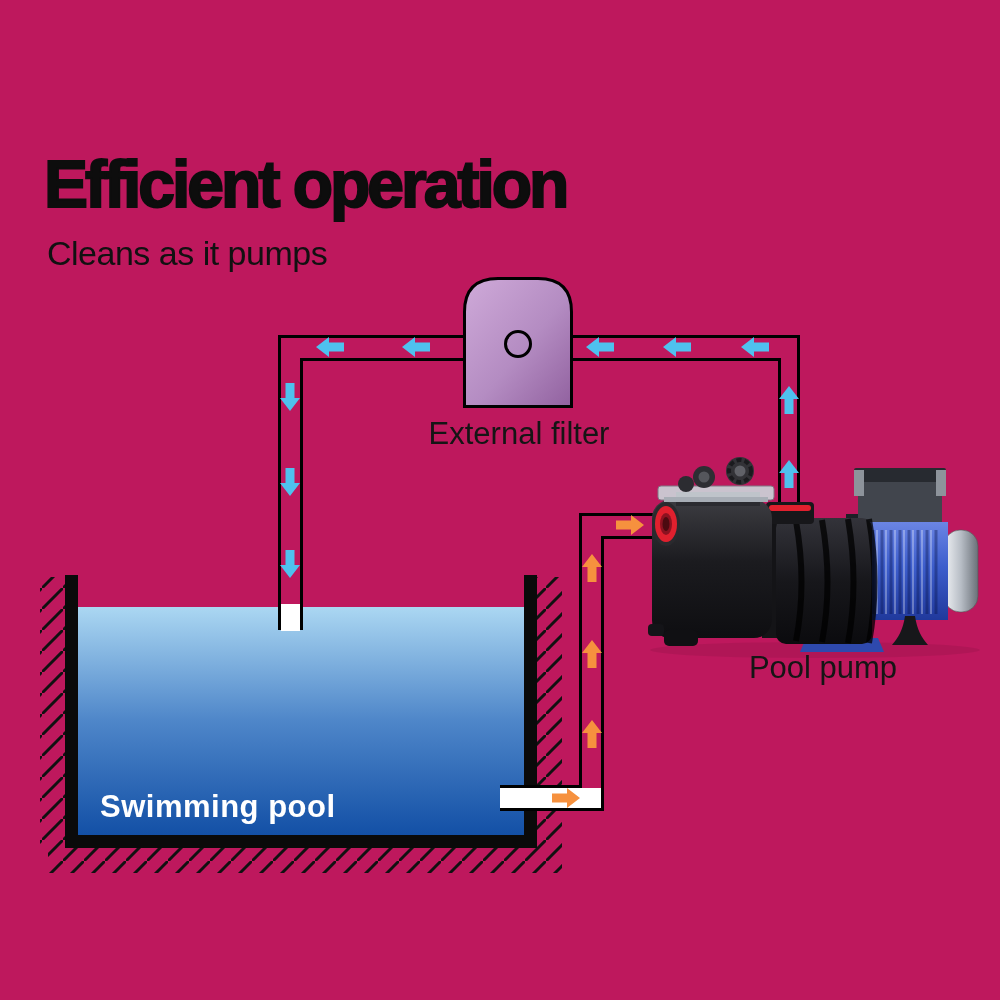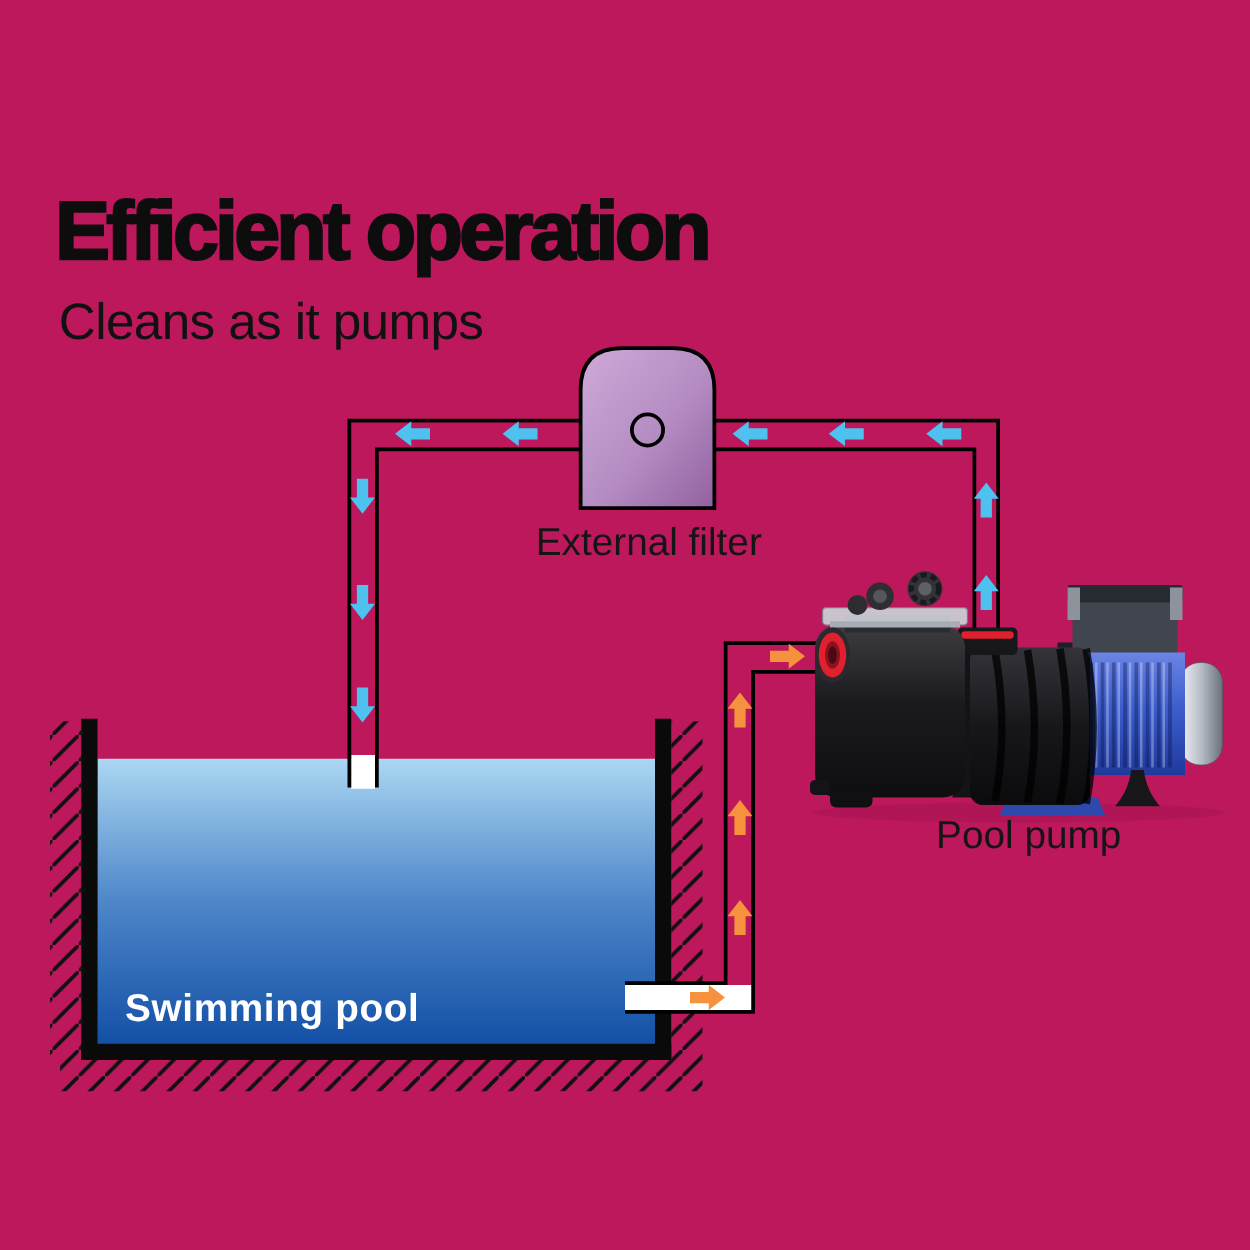--- a/index.html
+++ b/index.html
@@ -1,20 +1,20 @@
 <!DOCTYPE html>
 <html><head>
 <meta charset="utf-8">
 <style>
   html,body{margin:0;padding:0;background:#fff;}
   .canvas{position:relative;width:1000px;height:1000px;background:#be185d;overflow:hidden;
           font-family:"Liberation Sans","DejaVu Sans",sans-serif;text-align:right;}
   .title{position:absolute;left:44px;top:146px;font-size:66px;font-weight:900;
          letter-spacing:-3px;color:#0d0d0d;-webkit-text-stroke:2px #0d0d0d;white-space:nowrap;}
-  .subtitle{position:absolute;left:47px;top:234px;font-size:41px;font-weight:400;
+  .subtitle{position:absolute;left:47px;top:234px;font-size:34px;font-weight:400;
             color:#111;letter-spacing:-0.5px;white-space:nowrap;}
   svg{position:absolute;left:0;top:0;}
   text{font-family:"Liberation Sans","DejaVu Sans",sans-serif;}
   .lbl{font-size:31px;fill:#151515;}
   .lbl-pool{font-size:31px;fill:#ffffff;font-weight:600;letter-spacing:0.5px;}
 </style>
 </head>
 <body>
 
 <div class="canvas">

